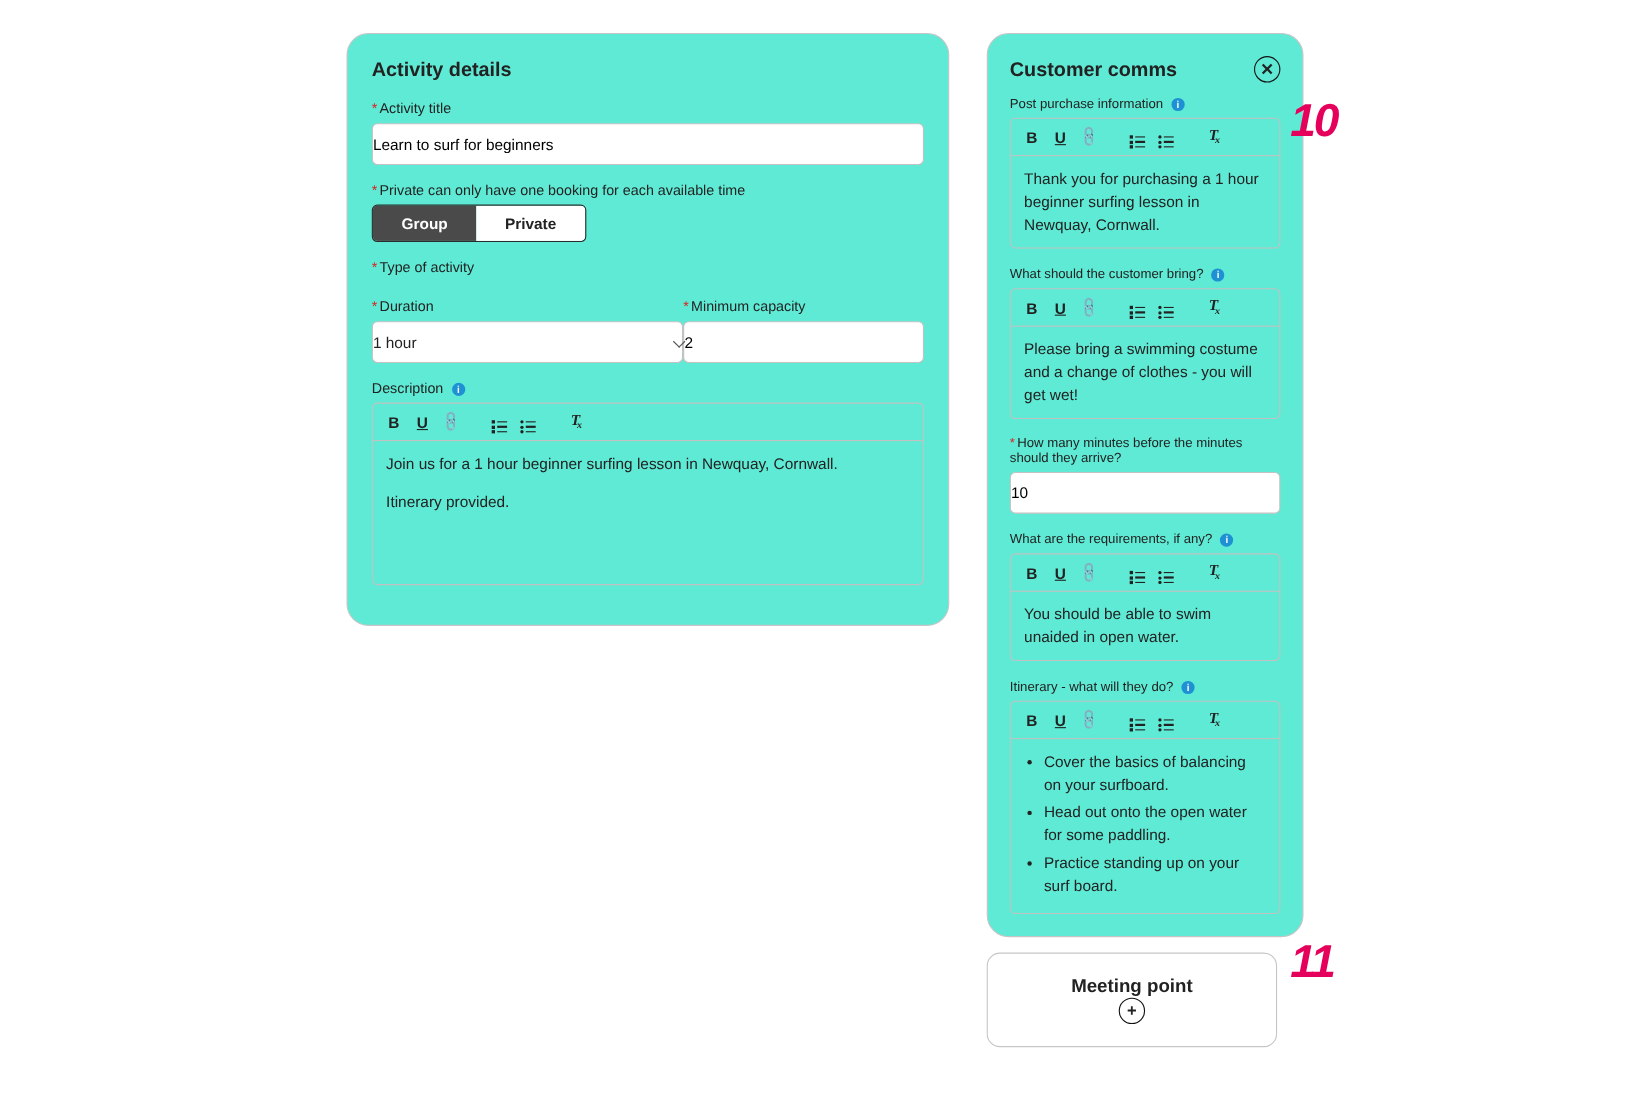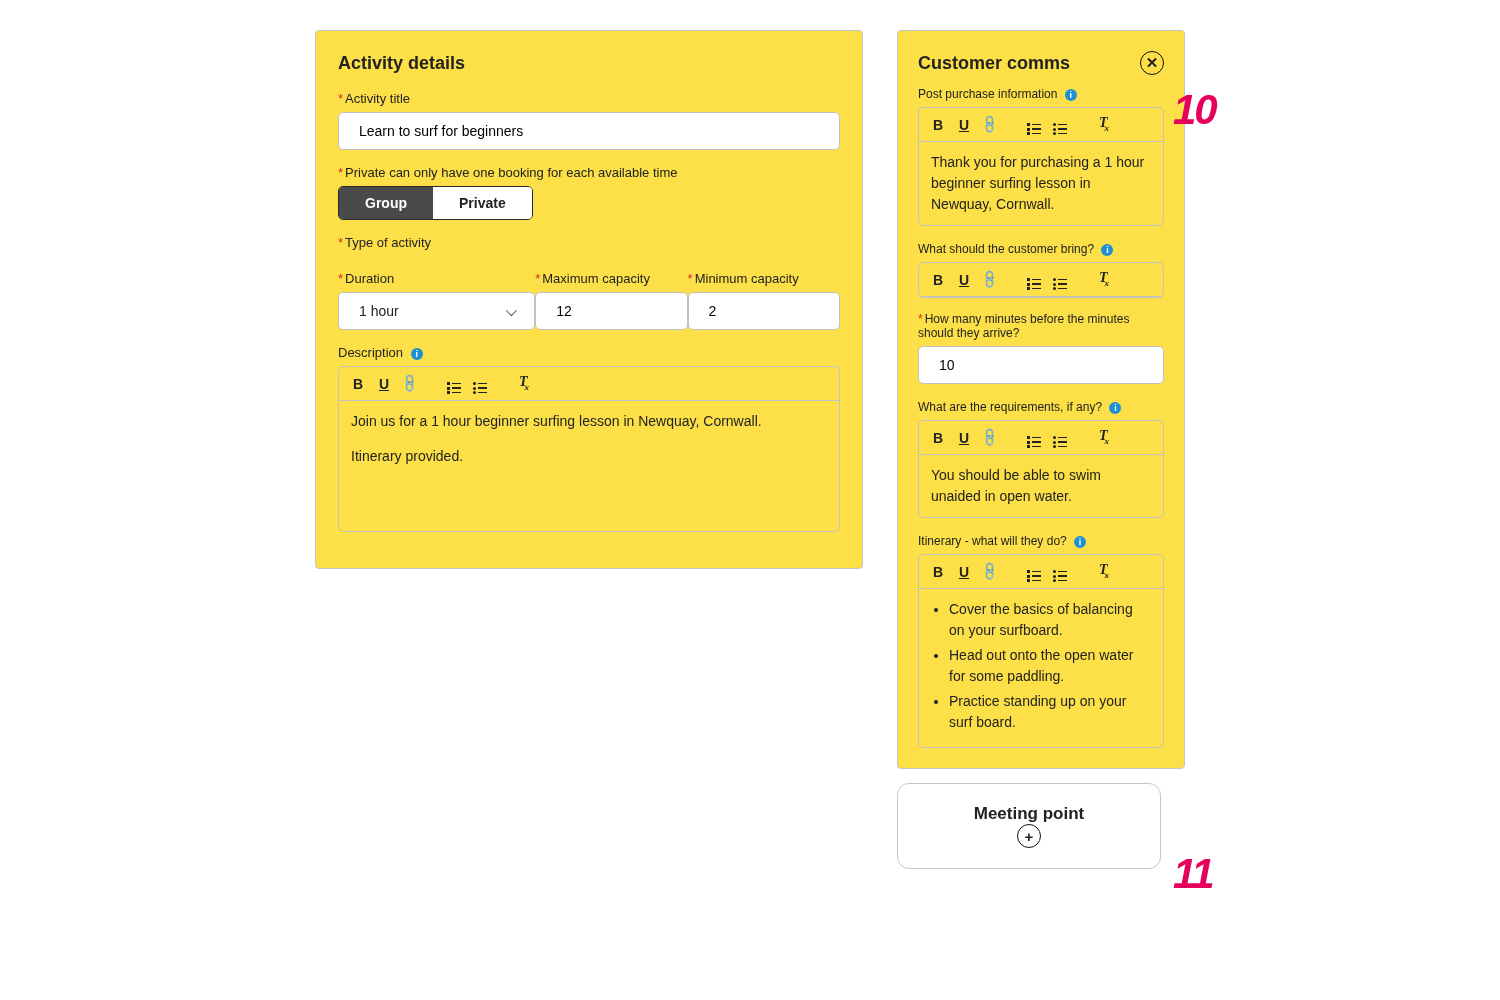--- a/index.html
+++ b/index.html
@@ -11,22 +11,22 @@
     padding: 30px 0;
   }
   .wrap {
     display: flex;
     gap: 34px;
     justify-content: center;
     align-items: flex-start;
   }
   .panel {
     border: 1px solid #c6c6c6;
-    border-radius: 4px;
-    background: #fde047;
+    border-radius: 20px;
+    background: #5eead4;
     padding: 22px;
   }
   .panel-left { width: 548px; }
   .panel-right { width: 288px; padding: 20px; }
   .panel-meeting {
     width: 264px;
     border: 1px solid #c6c6c6;
     border-radius: 12px;
     padding: 20px;
     display: flex;
@@ -59,21 +59,21 @@
     font-size: 13px;
     color: #555;
     margin-bottom: 6px;
     padding-left: 8px;
     border-left: 2px solid #ddd;
   }
   input[type=text], .text-input, .select-box, .editor-body {
     width: 100%;
     border: 1px solid #c2c2c2;
     border-radius: 5px;
-    padding: 10px 20px;
+    padding: 10px 0;
     font-size: 14px;
     font-family: inherit;
     background: #fff;
   }
   .select-box {
     display: flex;
     justify-content: space-between;
     align-items: center;
     cursor: pointer;
   }
@@ -220,24 +220,20 @@
       <div class="label"><span class="req">*</span><span>Type of activity</span></div>
     </div>
 
     <div class="field row3">
       <div>
         <div class="label"><span class="req">*</span><span>Duration</span></div>
         <div class="select-box">
           <span>1 hour</span>
           <span class="chev"></span>
         </div>
-      </div>
-      <div>
-        <div class="label"><span class="req">*</span><span>Maximum capacity</span></div>
-        <input type="text" class="text-input" value="12" style="">
       </div>
       <div>
         <div class="label"><span class="req">*</span><span>Minimum capacity</span></div>
         <input type="text" class="text-input" value="2" style="">
       </div>
     </div>
 
 
     <div class="field">
       <div class="label">
@@ -384,20 +380,21 @@
                     <span class="bar"></span>
                   </span>
                   <span>
                     <span class="dot"></span>
                     <span class="bar"></span>
                   </span>
                 </span></span>
             <span class="tb-sep"></span>
             <span class="tb-btn tb-italic"><span>T</span><span class="tb-sub">x</span></span>
           </div>
+          <div class="editor-content">Please bring a swimming costume and a change of clothes - you will get wet!</div>
         </div>
       </div>
 
       <div class="field">
         <div class="label label-small"><span class="req">*</span><span>How many minutes before the minutes should they arrive?</span></div>
         <input type="text" class="text-input" value="10" style="">
       </div>
 
       <div class="field">
         <div class="label label-small">

